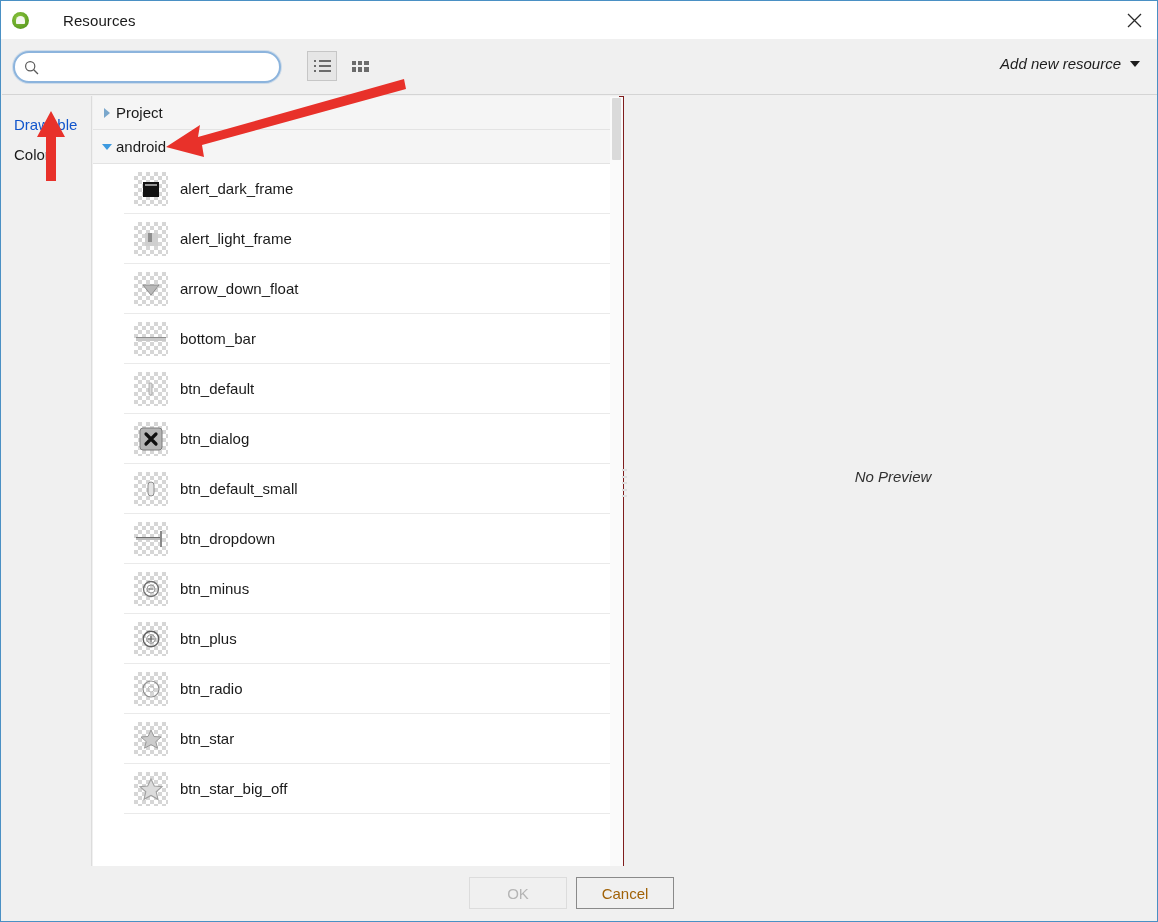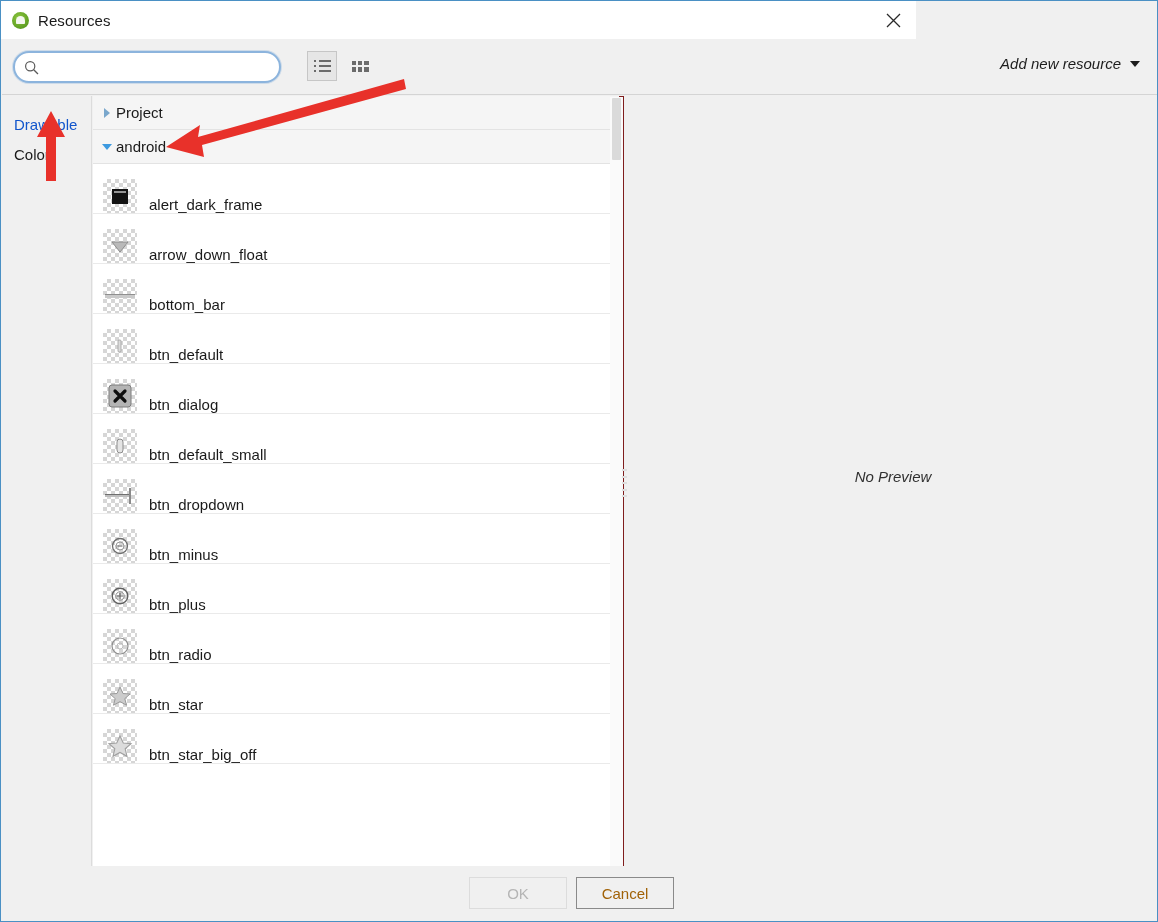--- a/index.html
+++ b/index.html
@@ -15,23 +15,23 @@
     position: relative;
     width: 1158px; height: 922px;
     background: #f0f0f0;
     border: 1px solid #4a90c4;
     overflow: hidden;
   }
 
   
   .titlebar {
     position: absolute; left: 0; top: 0;
-    width: 915px; height: 38px;
+    width: 1156px; height: 38px;
     background: #ffffff;
-    display: flex; align-items: center;
+    display: flex; align-items: center; gap: 25px;
   }
   .app-icon {
     margin-left: 11px; width: 17px; height: 17px;
     border-radius: 50%;
     background: radial-gradient(circle at 40% 35%, #8dc63f 0%, #5e9e22 70%, #4a8319 100%);
     position: relative; flex: none;
   }
   .app-icon::after {
     content: ""; position: absolute;
     left: 4px; top: 4px; width: 9px; height: 8px;
@@ -153,23 +153,24 @@
     border-left: 6px solid #7aa7cc;
   }
   .tri-down {
     width: 0; height: 0;
     border-left: 5px solid transparent; border-right: 5px solid transparent;
     border-top: 6px solid #3d9ae0;
   }
 
   .items { position: absolute; left: 0; top: 68px; right: 0; bottom: 0; overflow: hidden; }
   .res-row {
-    height: 50px; display: flex; align-items: flex-end;
+    height: 50px; display: flex; align-items: center;
     padding-left: 10px; border-bottom: 1px solid #eaeaea;
     background: #ffffff;
+    margin-left: 31px;
   }
   .thumb {
     width: 34px; height: 34px; flex: none; position: relative;
     background-image:
       linear-gradient(45deg, #d6d6d6 25%, transparent 25%, transparent 75%, #d6d6d6 75%),
       linear-gradient(45deg, #d6d6d6 25%, #ffffff 25%, #ffffff 75%, #d6d6d6 75%);
     background-size: 8px 8px;
     background-position: 0 0, 4px 4px;
   }
   .glyph {
@@ -316,20 +317,31 @@
                 <rect x="5" y="6" width="12" height="2" fill="#fff" opacity=".55"></rect>
               </svg>
             </div>
           </div>
           <div class="res-label">alert_dark_frame</div>
         </div>
         <div class="res-row">
           <div class="thumb">
             <div class="glyph">
               <svg width="22" height="22" viewBox="0 0 22 22">
+                <rect x="5" y="5" width="13" height="13" fill="#cfcfcf"></rect>
+                <rect x="8" y="5" width="4" height="9" fill="#8f8f8f"></rect>
+              </svg>
+            </div>
+          </div>
+          <div class="res-label">alert_light_frame</div>
+        </div>
+        <div class="res-row">
+          <div class="thumb">
+            <div class="glyph">
+              <svg width="22" height="22" viewBox="0 0 22 22">
                 <polygon points="3,7 19,7 11,17" fill="#b9b9b9" stroke="#8e8e8e" stroke-width="1"></polygon>
               </svg>
             </div>
           </div>
           <div class="res-label">arrow_down_float</div>
         </div>
         <div class="res-row">
           <div class="thumb">
             <div class="glyph">
               <svg width="30" height="22" viewBox="0 0 30 22">

